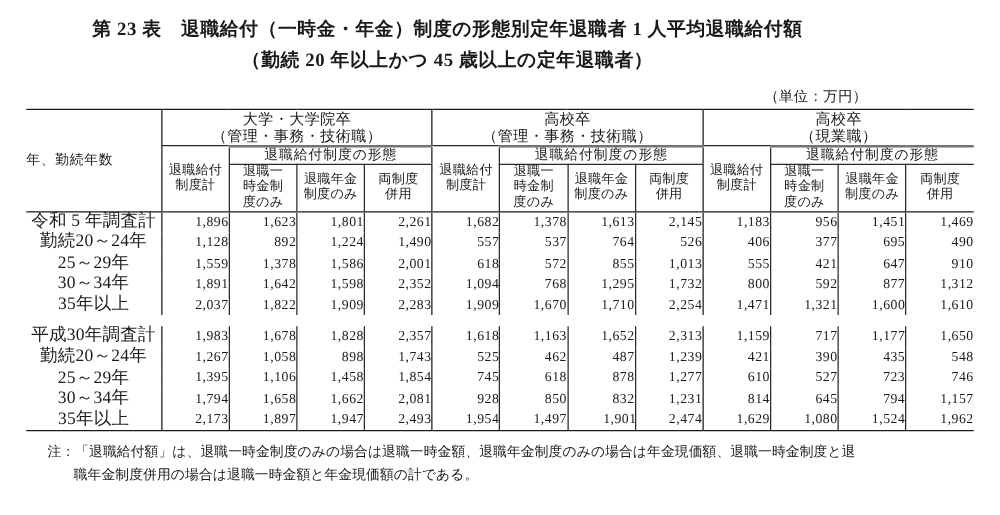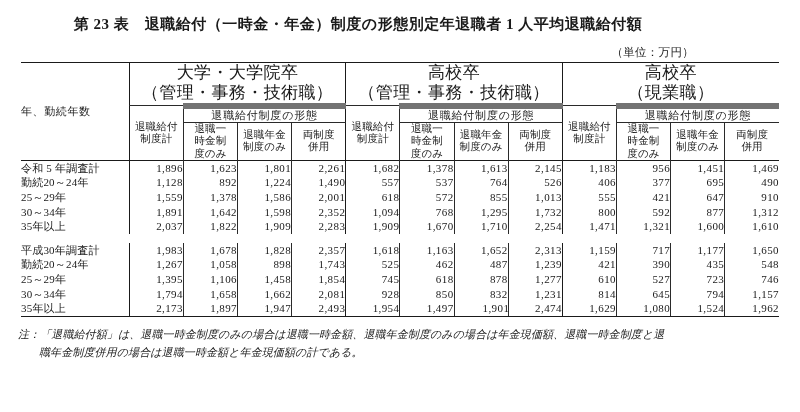--- a/index.html
+++ b/index.html
@@ -57,35 +57,35 @@
   }
   table.stat th,
   table.stat td {
     padding: 0;
     font-weight: normal;
     vertical-align: middle;
     line-height: 1.18;
   }
 
   
-  .bt     { border-top: 6px solid #737373; font-family: Liberation Serif, serif; }
+  .bt     { border-top: 2px solid #737373; font-family: Liberation Serif, serif; }
   .bt-thick { border-top: 1.6px solid #1a1a1a; }
   .bb     { border-bottom: 1px solid #2a2a2a; }
   .bl     { border-left: 1px solid #2a2a2a; }
   .bl-thick { border-left: 1.6px solid #1a1a1a; }
 
   
   .h-stub {
     text-align: left;
     font-size: 11px;
     letter-spacing: 0.6px;
   }
   .h-group {
     text-align: center;
-    font-size: 17px;
+    font-size: 12px;
     line-height: 1.45;
     padding: 3px 0 4px 0;
     letter-spacing: 0.4px;
   }
   .h-group .g-sub { display: block; }
   .h-form {
     text-align: center;
     font-size: 11px;
     padding: 3px 0 3px 0;
     letter-spacing: 0.8px;
@@ -94,58 +94,58 @@
     text-align: center;
     font-size: 10.5px;
     line-height: 1.3;
     padding: 4px 1px 5px 1px;
     letter-spacing: 0.2px;
   }
   .h-col span { display: block; }
 
   
   td.rowlabel {
-    font-size: 11px;
-    text-align: left;
+    font-size: 14px;
+    text-align: center;
     padding-right: 7px;
     white-space: nowrap;
     letter-spacing: 0.2px;
   }
   td.num {
     text-align: right;
     padding-right: 9px;
     font-size: 11px;
     letter-spacing: 0.4px;
     white-space: nowrap;
   }
   tr.spacer td {
     height: 9px;
     font-size: 0;
     line-height: 0;
   }
   tr.datarow td { height: 14.6px; }
 
   
   .footnote {
-    padding: 9px 22px 0 18px;
+    padding: 9px 22px 0 38px;
     font-size: 11px;
     line-height: 1.62;
     letter-spacing: 0.1px;
-    font-style: italic;
   }
   .footnote .fn-line { display: block; white-space: nowrap; }
   .footnote .fn-indent { padding-left: 21px; }
 </style>
 </head>
 <body>
 
 <div class="page">
 
   <div class="title-block">
     <div class="title-line title-line-1">第 23 表　退職給付（一時金・年金）制度の形態別定年退職者 1 人平均退職給付額</div>
+    <div class="title-line title-line-2">（勤続 20 年以上かつ 45 歳以上の定年退職者）</div>
   </div>
 
   <div class="unit-note">（単位：万円）</div>
 
   <div class="table-wrap">
     <table class="stat">
       <colgroup>
         <col style="width:108px">
         <col style="width:54px">
           <col style="width:54px">

